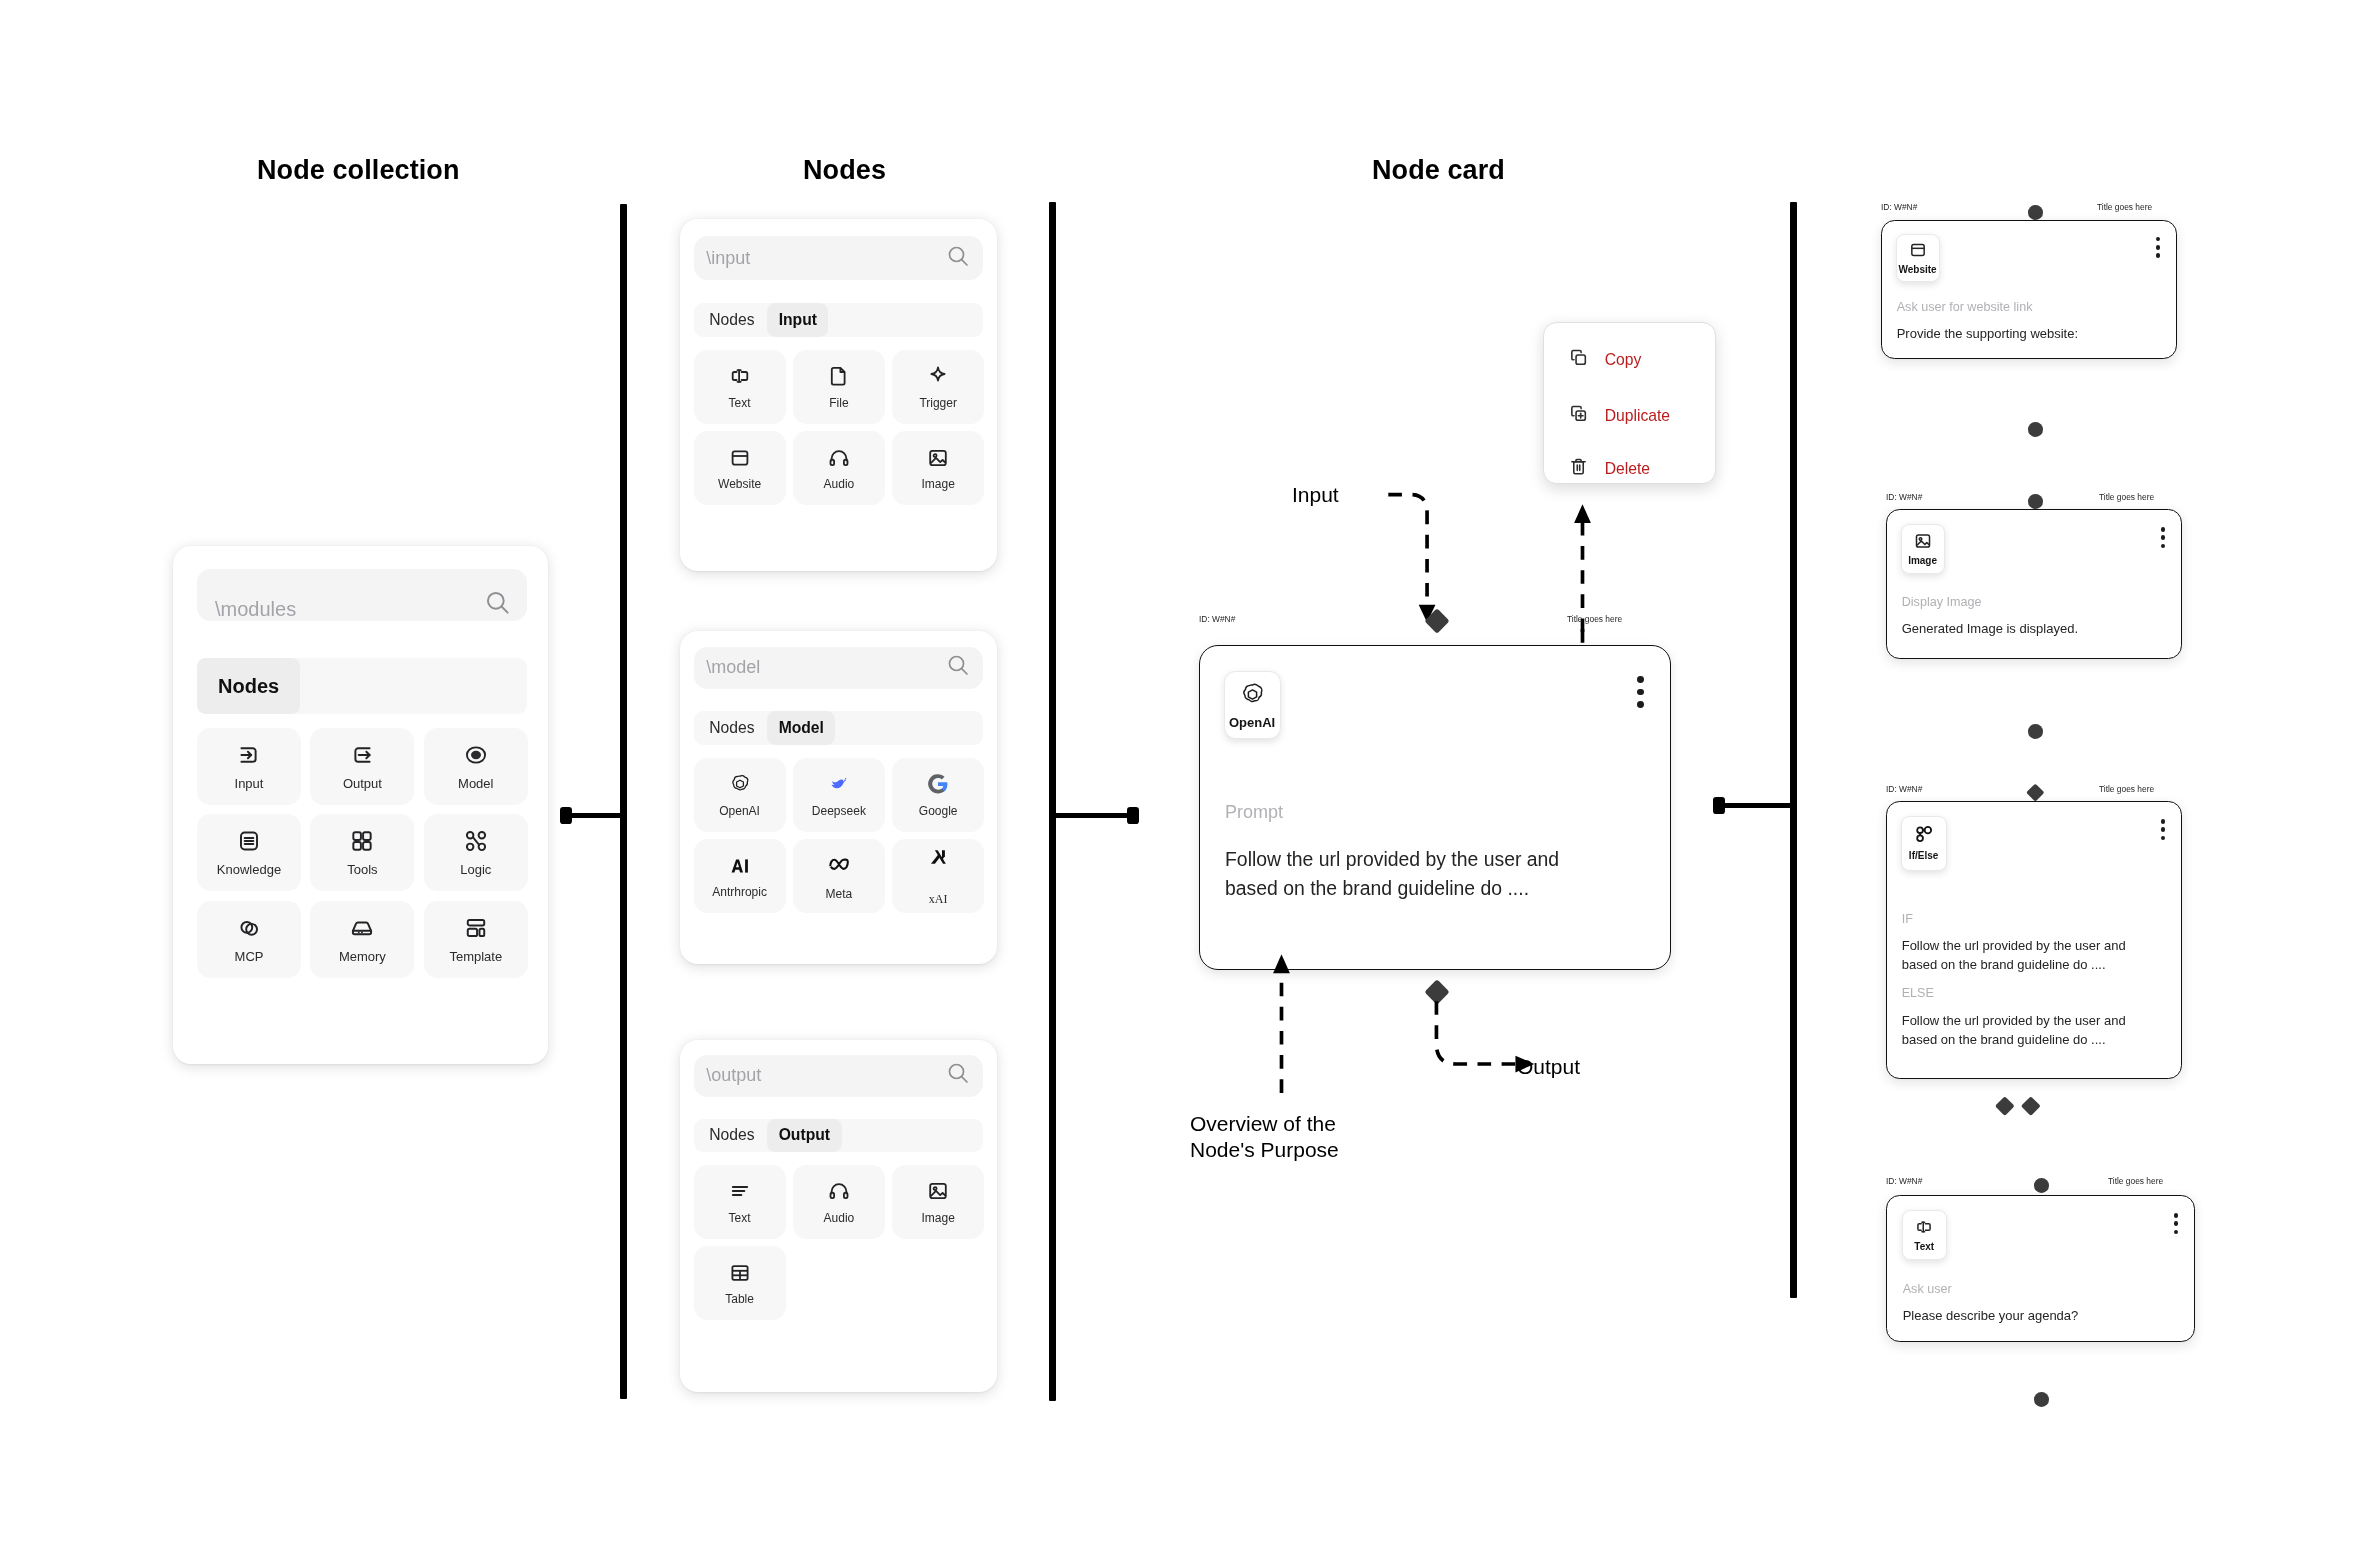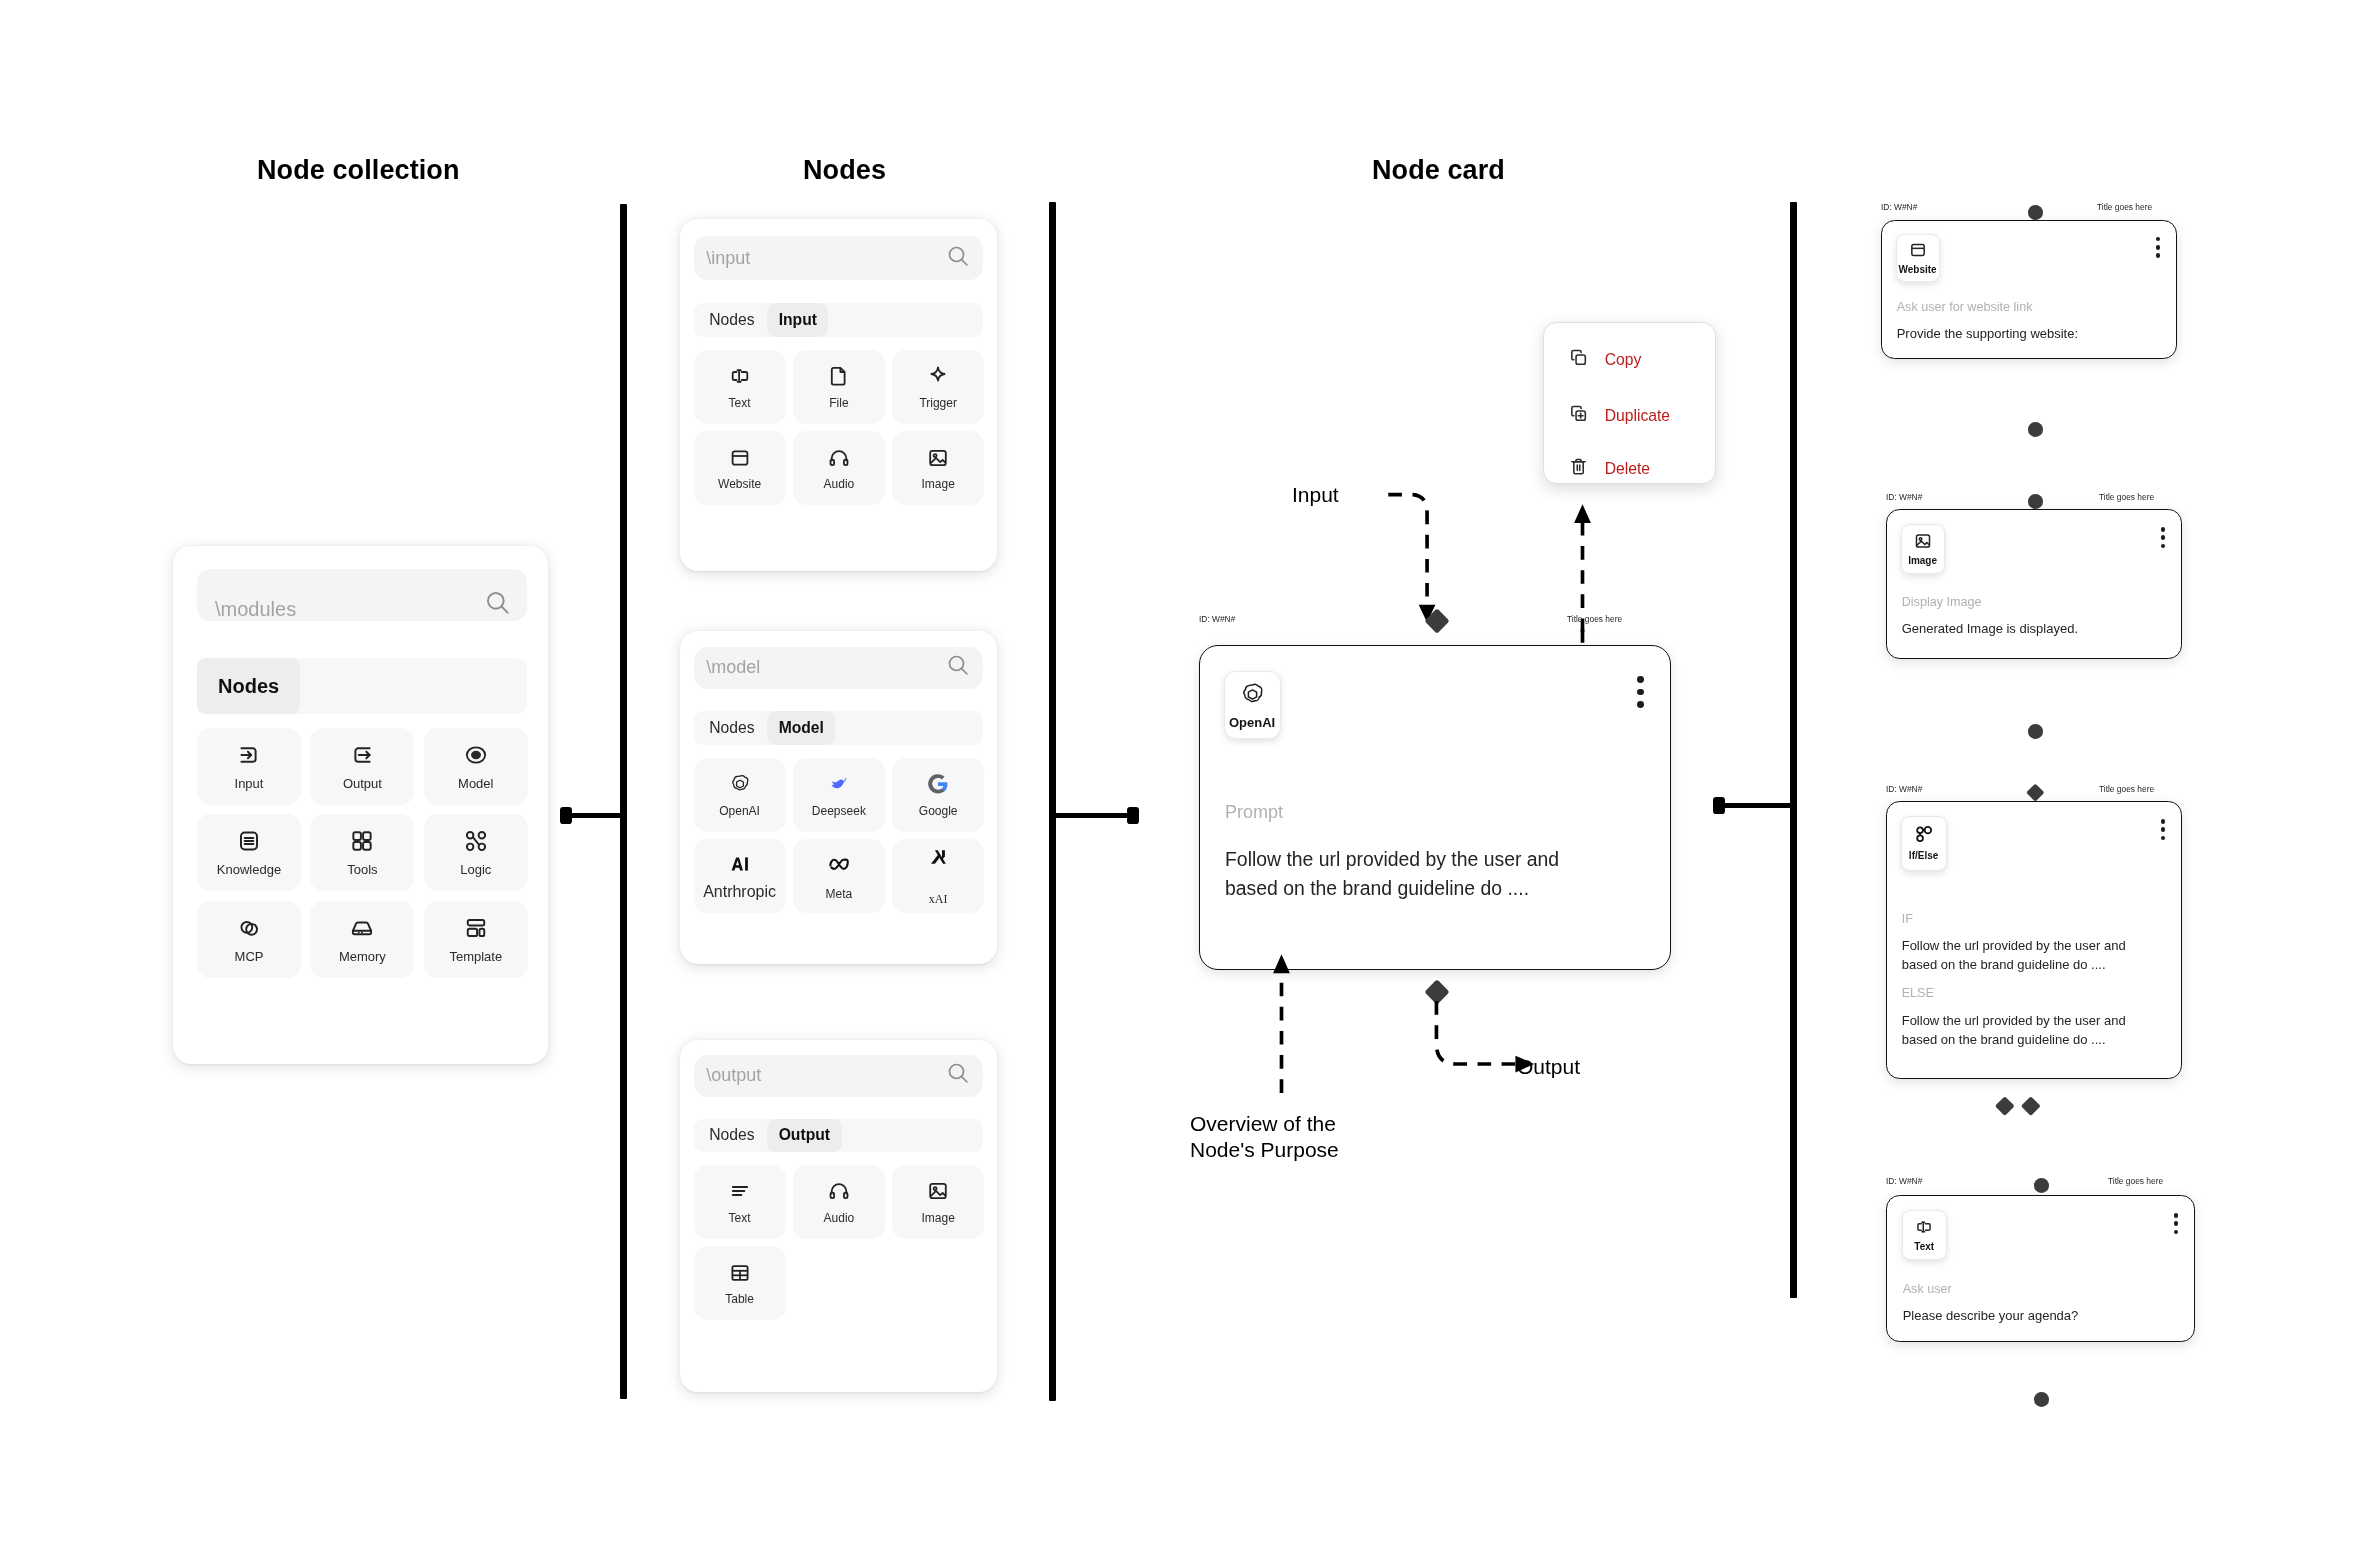--- a/index.html
+++ b/index.html
@@ -375,21 +375,21 @@
       <span class="lbl" style="margin-top:5.2px;font-size:12px;">Google</span>
     </div>
 
     <div class="ncell">
       <span class="gl">
         <svg width="24" height="24" viewBox="0 0 24 24" fill="#0f0f10">
           <path d="M8.1 5.4h2.9l4.0 13.2h-2.95l-.83-2.95H7.3l-.83 2.95H3.6zM9.5 8.6 7.95 13.3h3.1z"></path>
           <path d="M17.1 5.4h2.8v13.2h-2.8z"></path>
         </svg>
       </span>
-      <span class="lbl" style="margin-top:5.2px;font-size:16px;">Antrhropic</span>
+      <span class="lbl" style="margin-top:5.2px;font-size:12px;">Antrhropic</span>
     </div>
 
     <div class="ncell">
       <span class="gl">
         <svg width="24" height="24" viewBox="0 0 24 24" fill="none" stroke="#0f0f10" stroke-width="2.1" stroke-linecap="round">
           <path d="M3.2 14.3c0-3.6 1.9-6.6 4.1-6.6 1.8 0 3.1 1.9 4.7 4.6 1.6 2.7 2.9 4.6 4.7 4.6 2.2 0 4.1-3 4.1-6.6S19 7.7 16.7 7.7c-1.8 0-3.1 1.9-4.7 4.6-1.6 2.7-2.9 4.6-4.7 4.6-2.2 0-4.1-3-4.1-2.6z"></path>
         </svg>
       </span>
       <span class="lbl" style="margin-top:9px;font-size:12px;">Meta</span>
     </div>

